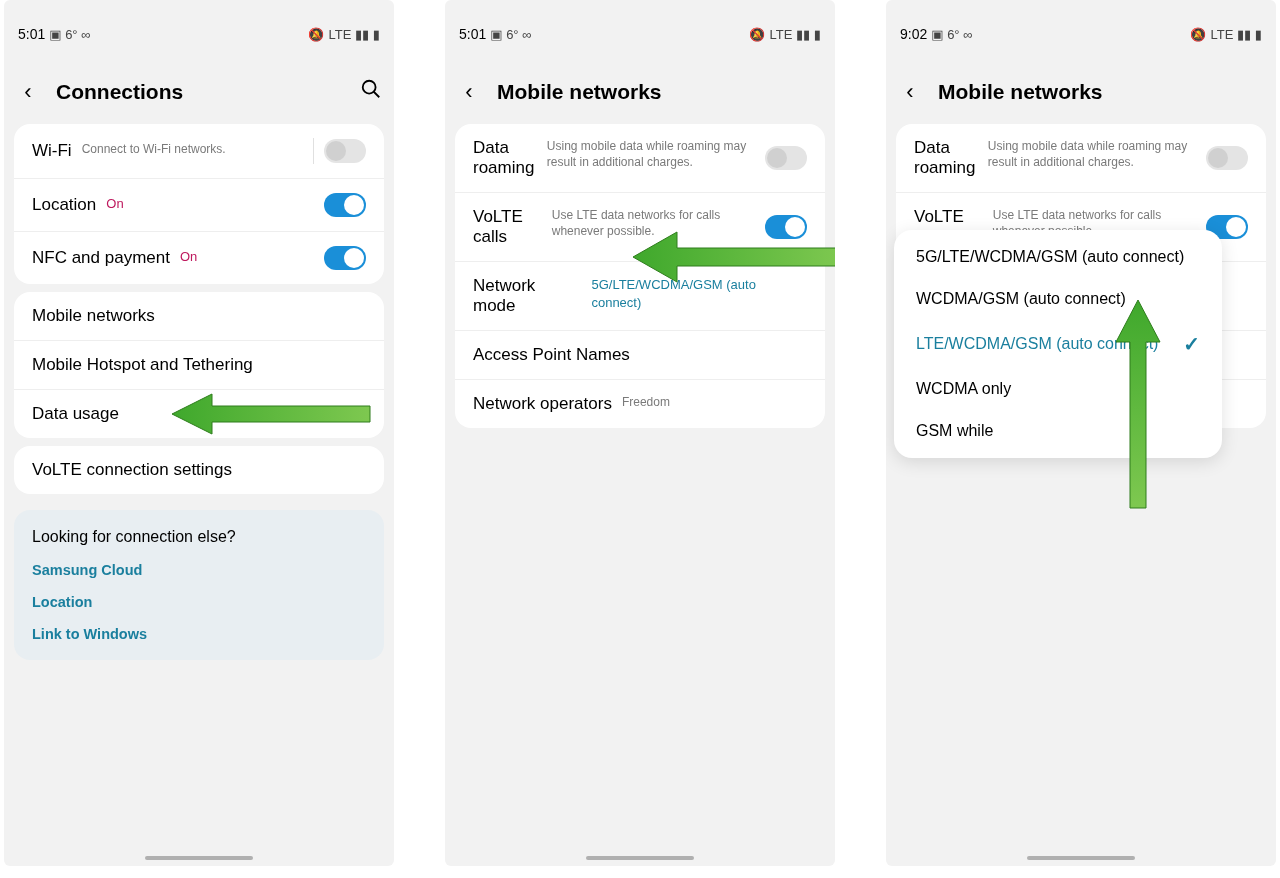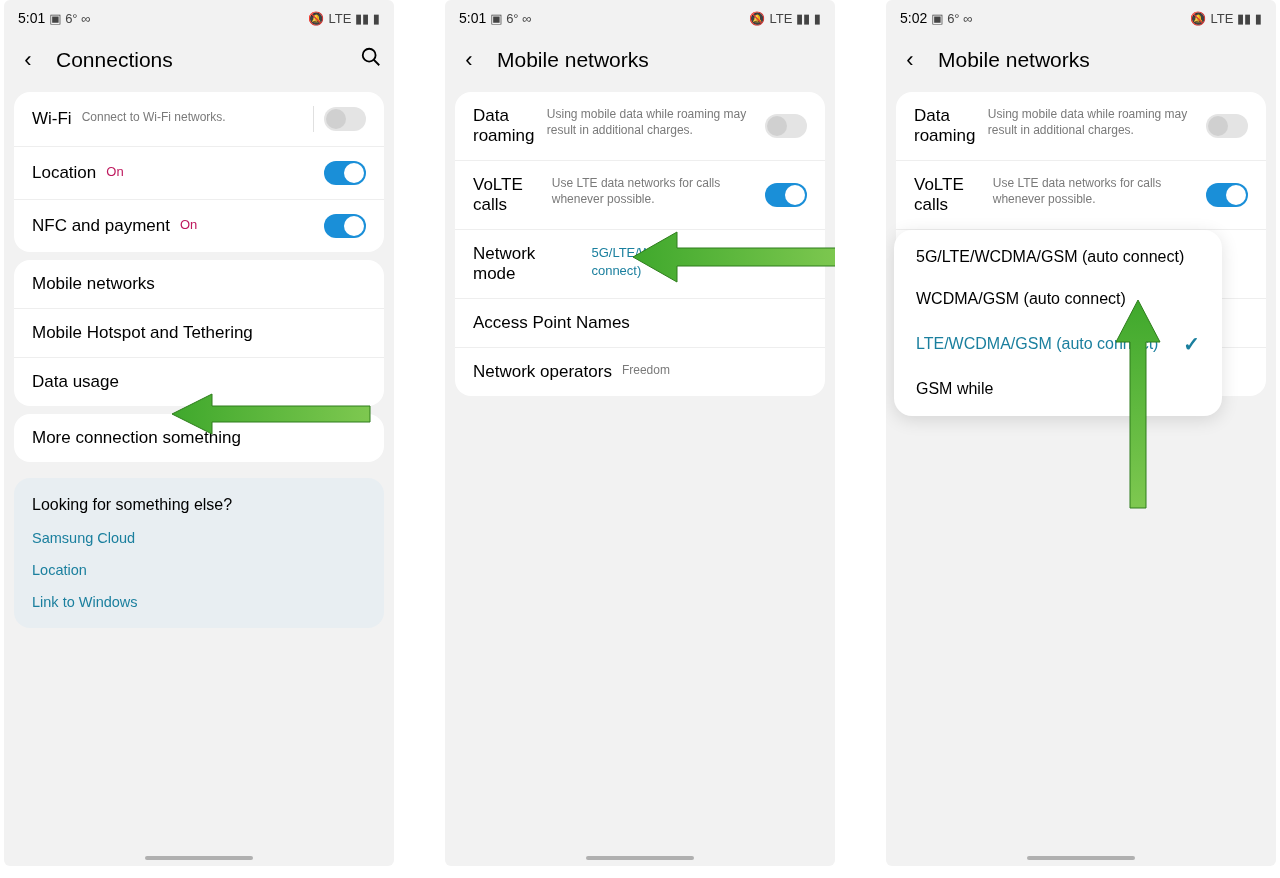--- a/index.html
+++ b/index.html
@@ -1,43 +1,43 @@
 <!DOCTYPE html>
 <html><head>
 <meta charset="utf-8">
 <style>
   html,body{margin:0;padding:0;background:#fff;font-family:-apple-system,Helvetica,Arial,sans-serif}
   body{width:1280px;height:878px;overflow:hidden;display:flex;justify-content:space-between;padding:0 4px;box-sizing:border-box}
   .phone{width:390px;height:866px;background:#f2f2f2;border-radius:6px;overflow:hidden;position:relative;display:flex;flex-direction:column}
-  .status-bar{height:36px;display:flex;align-items:center;justify-content:space-between;padding:0 14px;color:#000;font-size:14px;font-weight:500}
+  .status-bar{height:36px;display:flex;align-items:center;justify-content:space-between;padding:16px 14px;color:#000;font-size:14px;font-weight:500}
   .status-left,.status-right{display:flex;align-items:center;gap:6px}
   .status-left{gap:4px}
   .title-row{height:48px;display:flex;align-items:center;padding:0 12px;gap:16px}
   .back{font-size:22px;color:#000;display:inline-flex;align-items:center;justify-content:center;width:24px}
-  .title{font-size:21px;color:#000;font-weight:400}
+  .title{font-size:21px;color:#000;font-weight:700}
   .search-icon{margin-left:auto;font-size:22px}
   .card{background:#fff;margin:8px 10px;border-radius:16px;overflow:hidden}
   .card.suggest{background:#e8eef2}
   .row{padding:14px 18px;display:flex;align-items:center;justify-content:space-between;position:relative}
   .row+.row{border-top:1px solid #eee}
   .row-text{display:flex;flex-direction:row;gap:10px;flex:1}
   .row-title{font-size:17px;color:#000}
   .row-sub{font-size:12px;color:#7a7a7a;line-height:1.35}
   .row-sub.teal{color:#1a7f9e;font-size:13px}
   .row-sub.on{color:#be185d;font-size:13px}
   .toggle{width:42px;height:24px;border-radius:12px;position:relative;flex-shrink:0}
   .toggle.off{background:#e4e4e4}
   .toggle.on{background:#1a8fd8}
   .toggle::after{content:"";position:absolute;top:2px;width:20px;height:20px;border-radius:50%;background:#fff}
   .toggle.off::after{left:2px;background:#d0d0d0}
   .toggle.on::after{right:2px}
   .toggle-sep{display:flex;align-items:center;gap:10px}
   .sep{width:1px;height:26px;background:#e0e0e0}
   .suggest-title{font-size:16px;color:#000;padding:18px 18px 8px}
-  .suggest-link{display:block;padding:8px 18px;font-size:14.5px;color:#1a7f9e;font-weight:400}
+  .suggest-link{display:block;padding:8px 18px;font-size:14.5px;color:#1a7f9e;font-weight:700}
   .suggest-link:last-child{padding-bottom:18px}
   .nav-pill{width:108px;height:4px;border-radius:2px;background:#b0b0b0;position:absolute;bottom:6px;left:50%;transform:translateX(-50%)}
   .popup{position:absolute;top:230px;left:8px;right:54px;background:#fff;border-radius:18px;box-shadow:0 4px 18px rgba(0,0,0,.12);padding:6px 0;z-index:5}
   .popup .opt{padding:12px 22px;font-size:16px;color:#000;display:flex;align-items:center;justify-content:space-between}
   .popup .opt.sel{color:#1a7f9e}
   .check{color:#1a7f9e;font-size:20px;font-weight:bold}
   .arrow{position:absolute;z-index:10;pointer-events:none}
   .ico{font-size:13px;color:#444}
 </style>
 </head>
@@ -106,28 +106,28 @@
         </div>
         <div class="row">
           <div class="row-text">
             <div class="row-title">Data usage</div>
           </div>
         </div>
       </div>
       <div class="card">
         <div class="row">
           <div class="row-text">
-            <div class="row-title">More connection something</div>
+            <div class="row-title">VoLTE connection settings</div>
           </div>
         </div>
       </div>
     </div>
 
   <div class="card suggest">
-    <div class="suggest-title">Looking for something else?</div>
+    <div class="suggest-title">Looking for connection else?</div>
     <span class="suggest-link">Samsung Cloud</span>
     <span class="suggest-link">Location</span>
     <span class="suggest-link">Link to Windows</span>
   </div>
 
   <div class="arrow" style="top:390px;left:168px;">
     <svg width="200" height="48" viewBox="0 0 200 48">
       <defs>
           <linearGradient id="g1" x1="0" y1="0" x2="1" y2="0">
             <stop offset="0" stop-color="#3fa82c"></stop>
@@ -206,21 +206,21 @@
       <polygon points="0,27 44,2 44,18 208,18 208,36 44,36 44,52" fill="url(#g2)" stroke="#2e7d1c" stroke-width="1"></polygon>
     </svg>
   </div>
 
   <div class="nav-pill"></div>
 </div>
 
 <div class="phone">
   <div class="status-bar">
     <div class="status-left">
-      <span>5:02</span>
+      <span>9:02</span>
       <span class="ico">▣ 6° ∞</span>
     </div>
     <div class="status-right ico">🔕 LTE ▮▮ ▮</div>
   </div>
   <div class="title-row">
     <span class="back">‹</span>
     <span class="title">Mobile networks</span>
   </div>
 
   <div class="card" id="p3-card">
@@ -264,20 +264,23 @@
   <div class="popup" id="p3-popup">
       <div class="opt">
         <span>5G/LTE/WCDMA/GSM (auto connect)</span>
       </div>
       <div class="opt">
         <span>WCDMA/GSM (auto connect)</span>
       </div>
       <div class="opt sel">
         <span>LTE/WCDMA/GSM (auto connect)</span>
         <span class="check">✓</span>
+      </div>
+      <div class="opt">
+        <span>WCDMA only</span>
       </div>
       <div class="opt">
         <span>GSM while</span>
       </div>
     </div>
 
   <div class="arrow" style="top:300px;left:228px;">
     <svg width="48" height="210" viewBox="0 0 48 210">
       <defs>
           <linearGradient id="g3" x1="0" y1="1" x2="0" y2="0">

